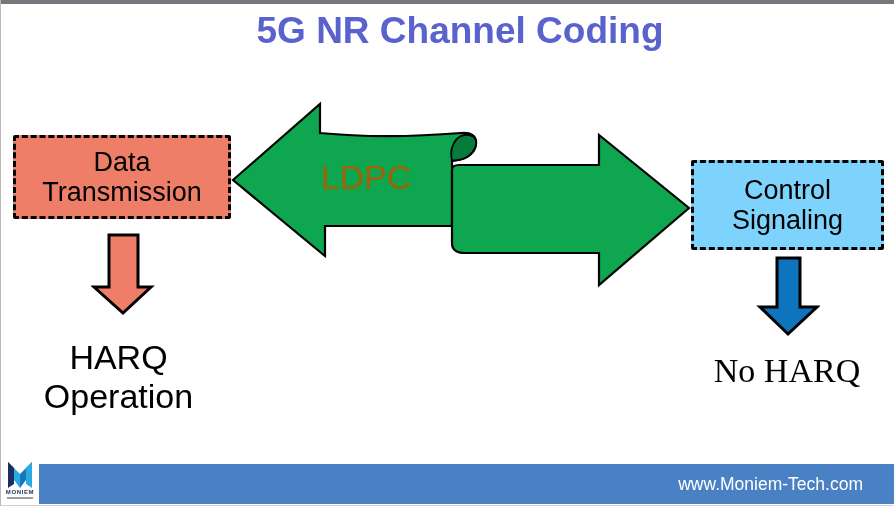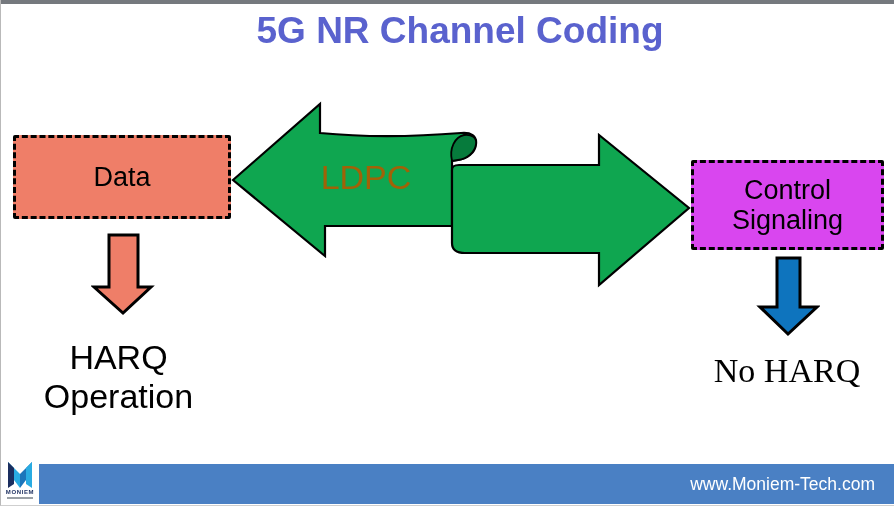--- a/index.html
+++ b/index.html
@@ -61,21 +61,21 @@
   .caption-harq { left: 5px; top: 338px; width: 225px; }
   .caption-noharq { left: 705px; top: 352px; width: 162px; font-family: Liberation Serif, serif; }
   .footer-bar {
     position: absolute;
     left: 38px; top: 464px;
     width: 856px; height: 40px;
     color: #ffffff;
     font-size: 17.5px;
     line-height: 40px;
     text-align: right;
-    padding-right: 20px;
+    padding-right: 32px;
   }
   .logo-block {
     position: absolute;
     left: 0; top: 460px;
     width: 38px; height: 46px;
     background: #ffffff;
     display: flex;
     flex-direction: column;
     align-items: center;
     justify-content: flex-start;
@@ -99,23 +99,24 @@
 <body>
 
 <div class="slide">
 
   <div class="top-bar" style="background: rgb(117, 121, 126);"></div>
 
   <div class="title" style="color: rgb(90, 98, 206); padding-left: 24px;">5G NR Channel Coding</div>
 
   <div class="dashed-box box-data" style="background: rgb(239, 126, 104);">
     <span>Data</span>
+    <span>Transmission</span>
   </div>
 
-  <div class="dashed-box box-control" style="background: #d946ef; text-align: right;">
+  <div class="dashed-box box-control" style="background: #7dd3fc; text-align: right;">
     <span>Control</span>
     <span>Signaling</span>
   </div>
 
   <svg class="ribbon-svg" width="462" height="190" viewBox="0 0 462 190">
     <path stroke="#000000" stroke-width="2.2" d="M 2,80 L 89,4 L 89,33 C 130,37 180,37 230,33 C 240,32 246,36 245,44 C 244,53 236,59 227,60 L 221,61 L 221,126 L 94,126 L 94,156 Z" fill="#0fa650"></path>
     <path stroke="#000000" stroke-width="1.8" d="M 221,61 C 218,48 224,37 233,35 C 241,34 246,38 245,44 C 244,52 236,59 227,60 Z" fill="#067b3c"></path>
     <path stroke="#000000" stroke-width="2.2" d="M 221,70 C 221,66 223,65 228,65 L 368,65 L 368,35 L 458,108 L 368,185 L 368,153 L 234,153 C 226,153 221,150 221,143 Z" fill="#0fa650"></path>
   </svg>
 

